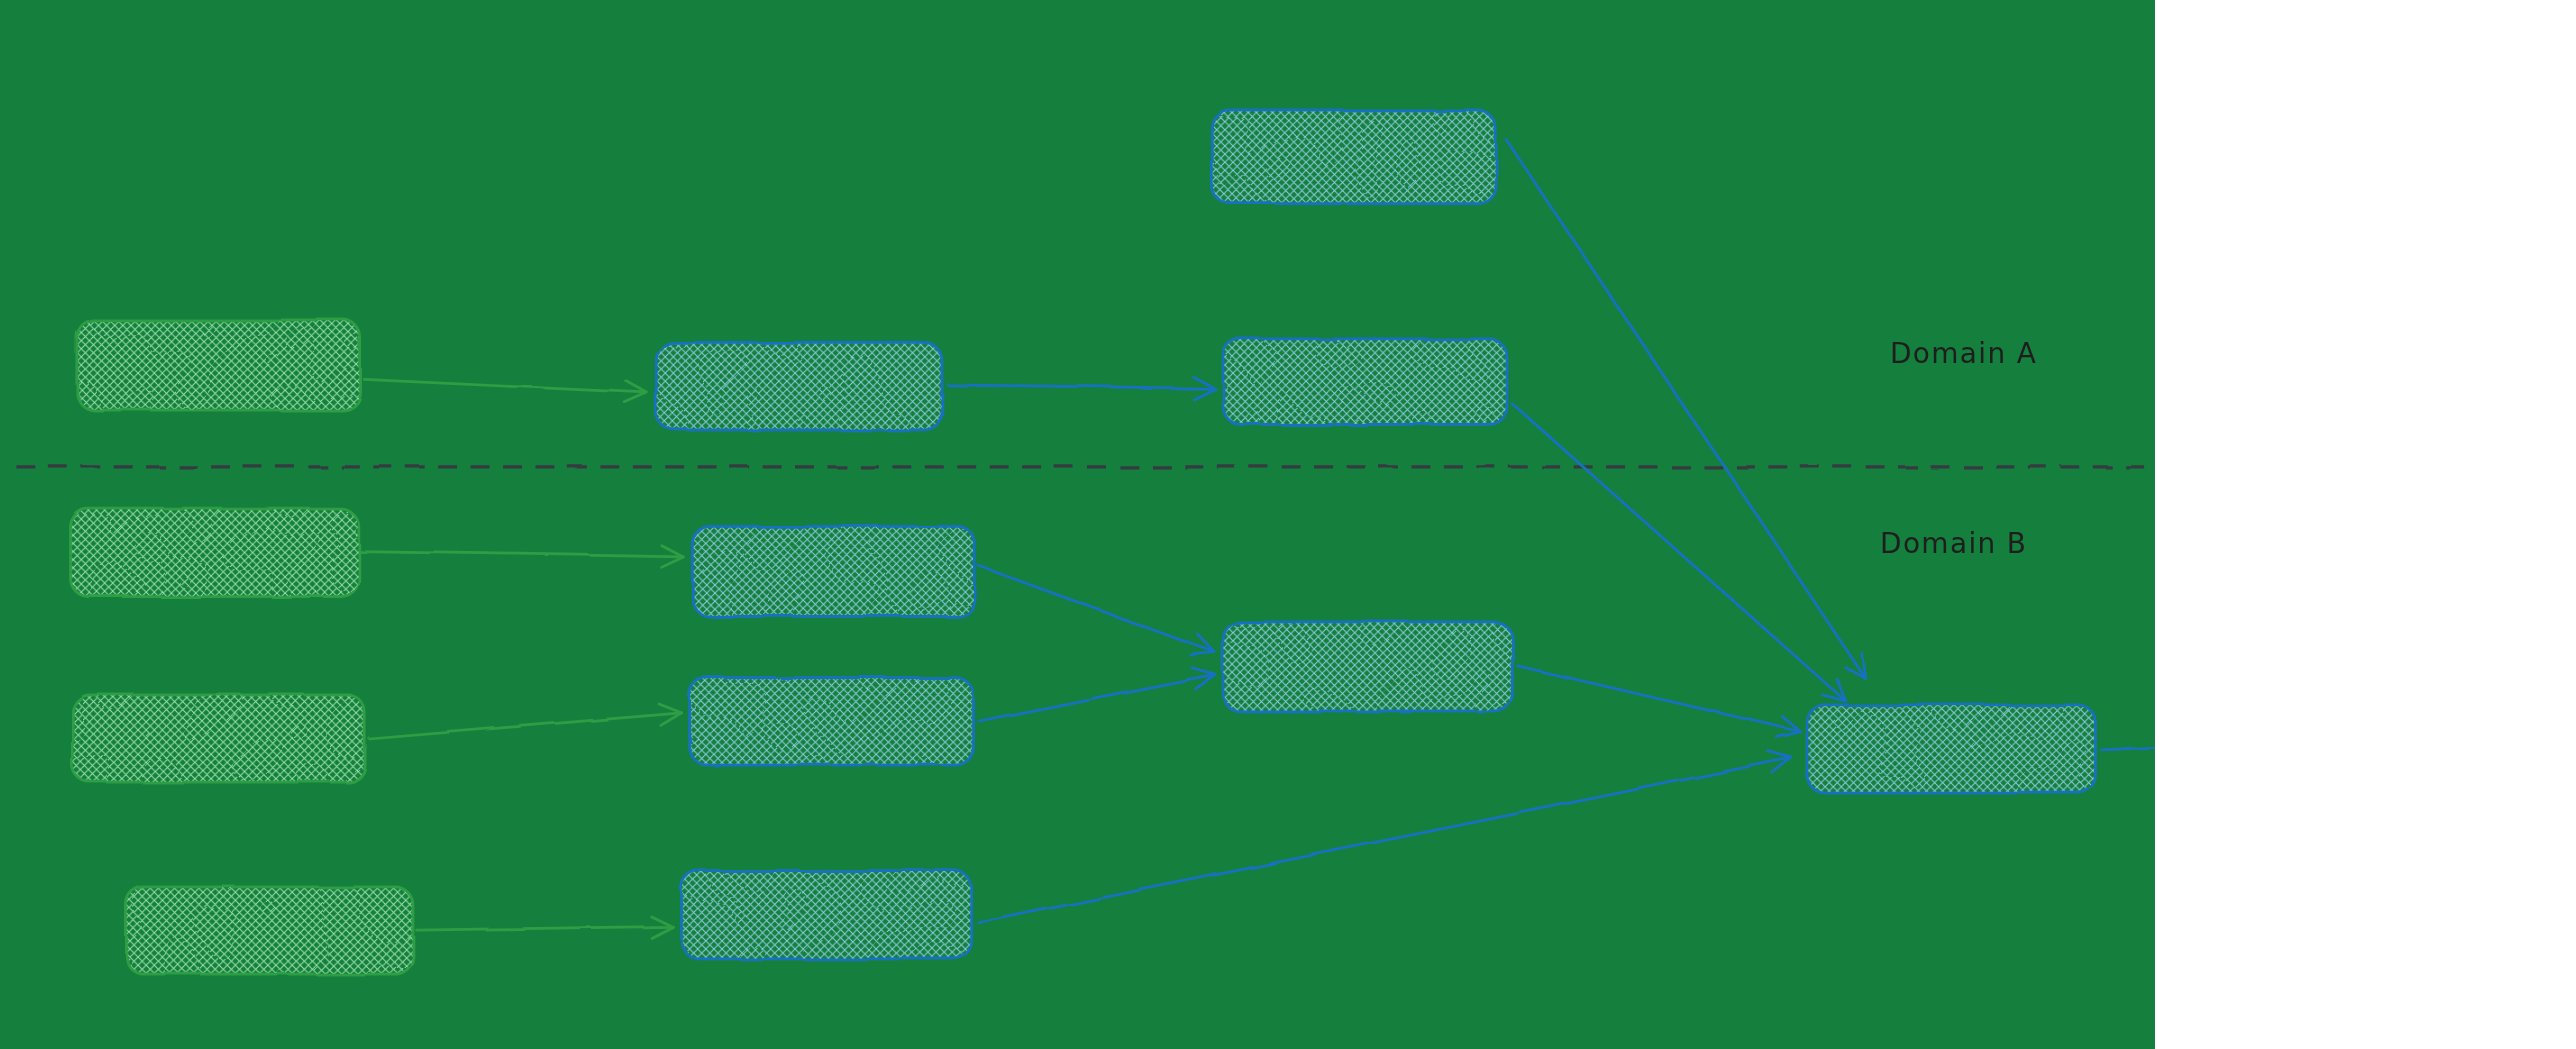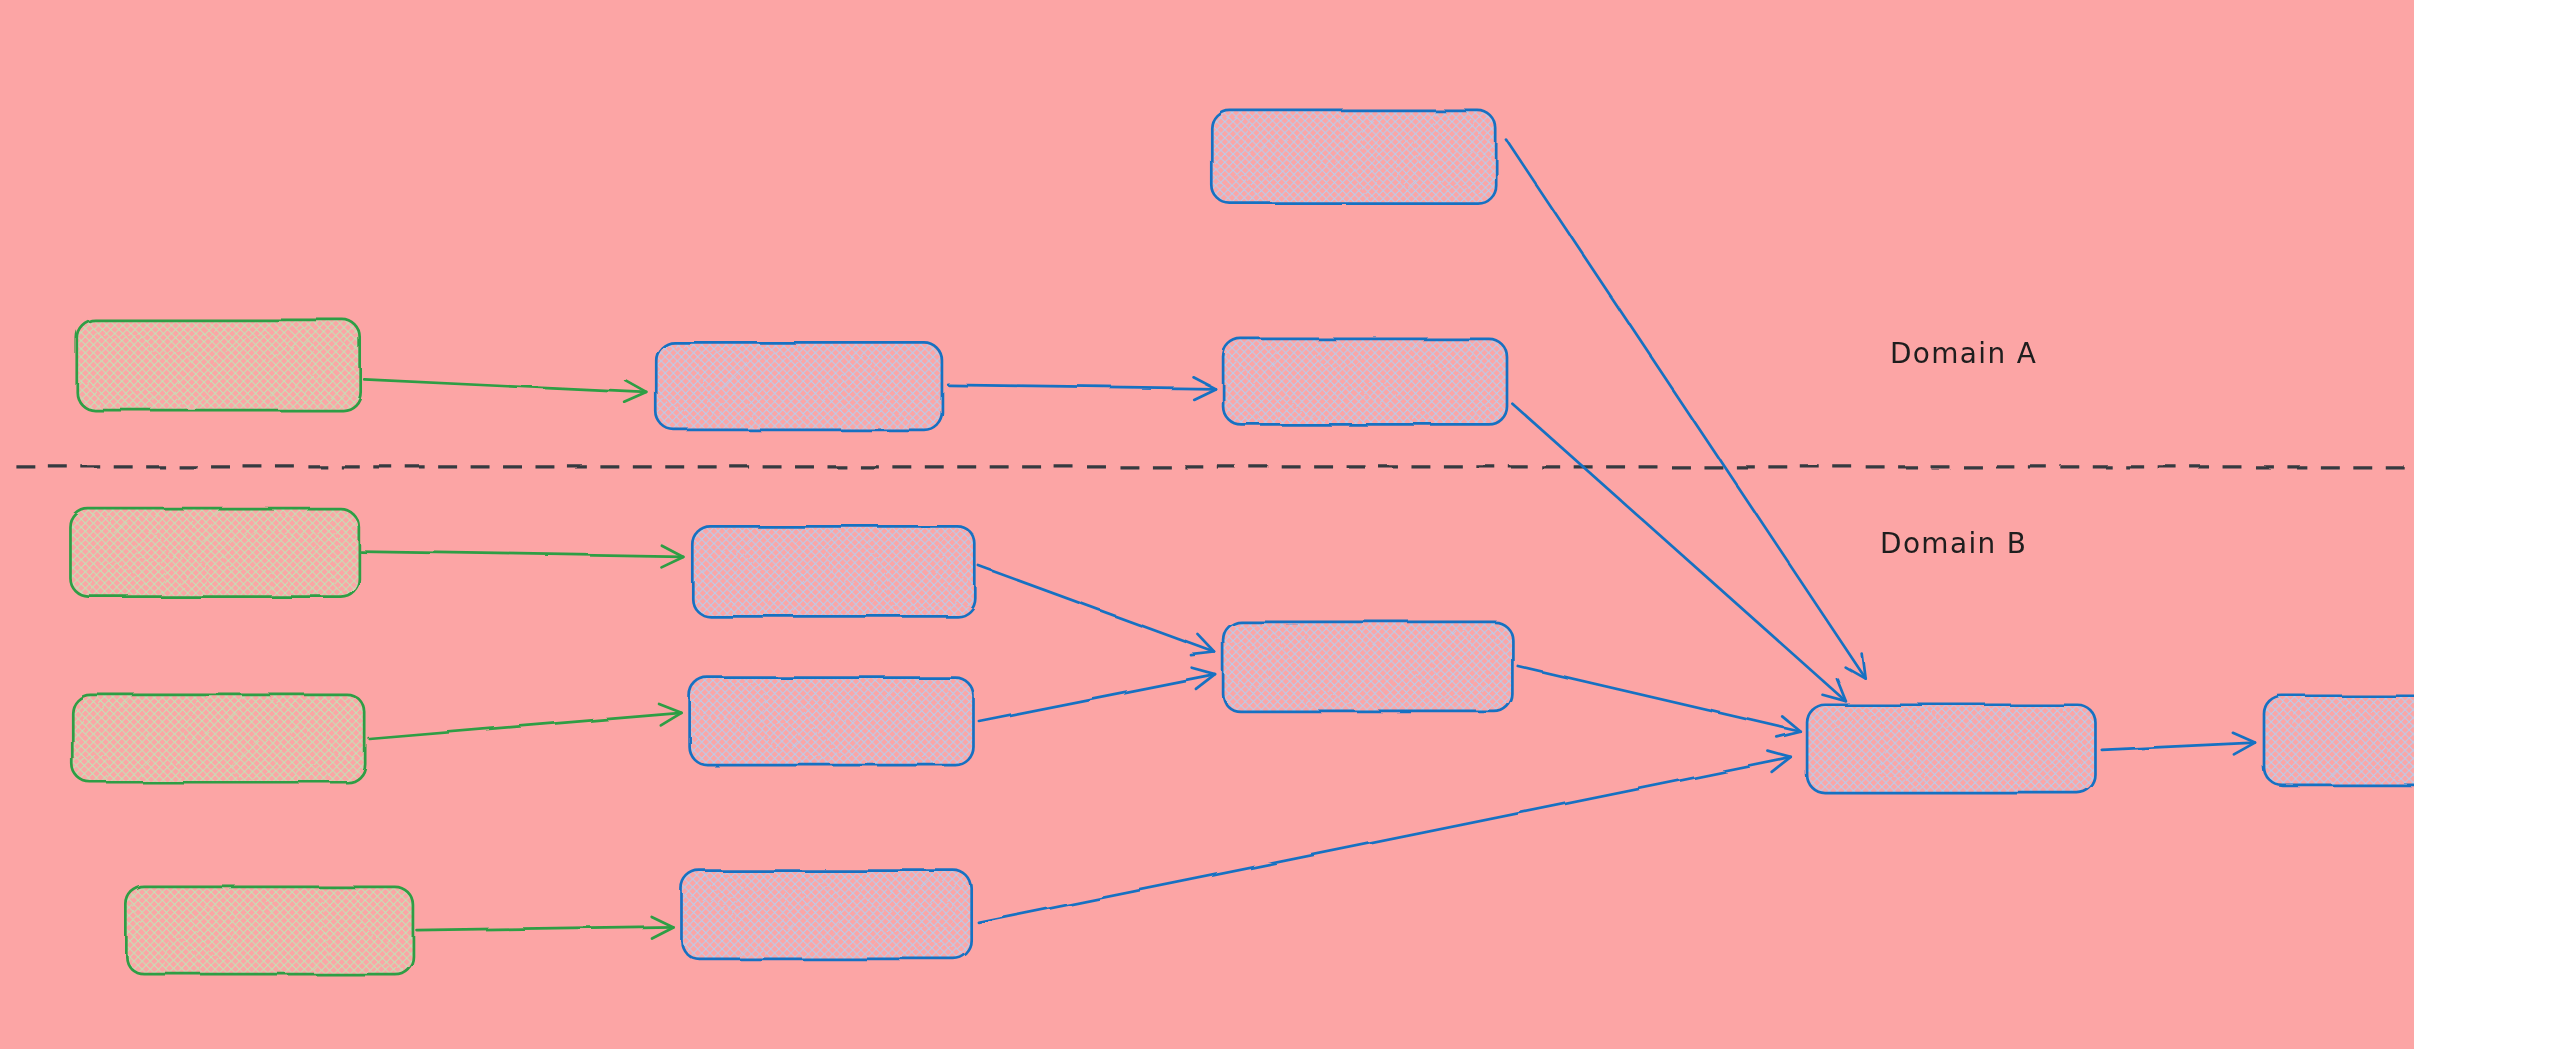--- a/index.html
+++ b/index.html
@@ -1,20 +1,20 @@
 <!DOCTYPE html>
 <html style="font-size:14.4px"><head>
 <meta charset="utf-8">
 <style>
   html, body { margin: 0; padding: 0; background: #ffffff; }
   .canvas {
     position: relative;
-    width: 2414px;
+    width: 2155px;
     height: 1049px;
-    background: #fca5a5;
+    background: #15803d;
     font-family: "DejaVu Sans", sans-serif;
     overflow: hidden;
   }
   svg { display: block; width: 2576px; height: 1049px; }
   .domain-label {
     font-family: "DejaVu Sans", sans-serif;
     font-size: 31px;
     letter-spacing: 1.5px;
   }
   .node-rect { stroke-width: 3; stroke-linejoin: round; }

